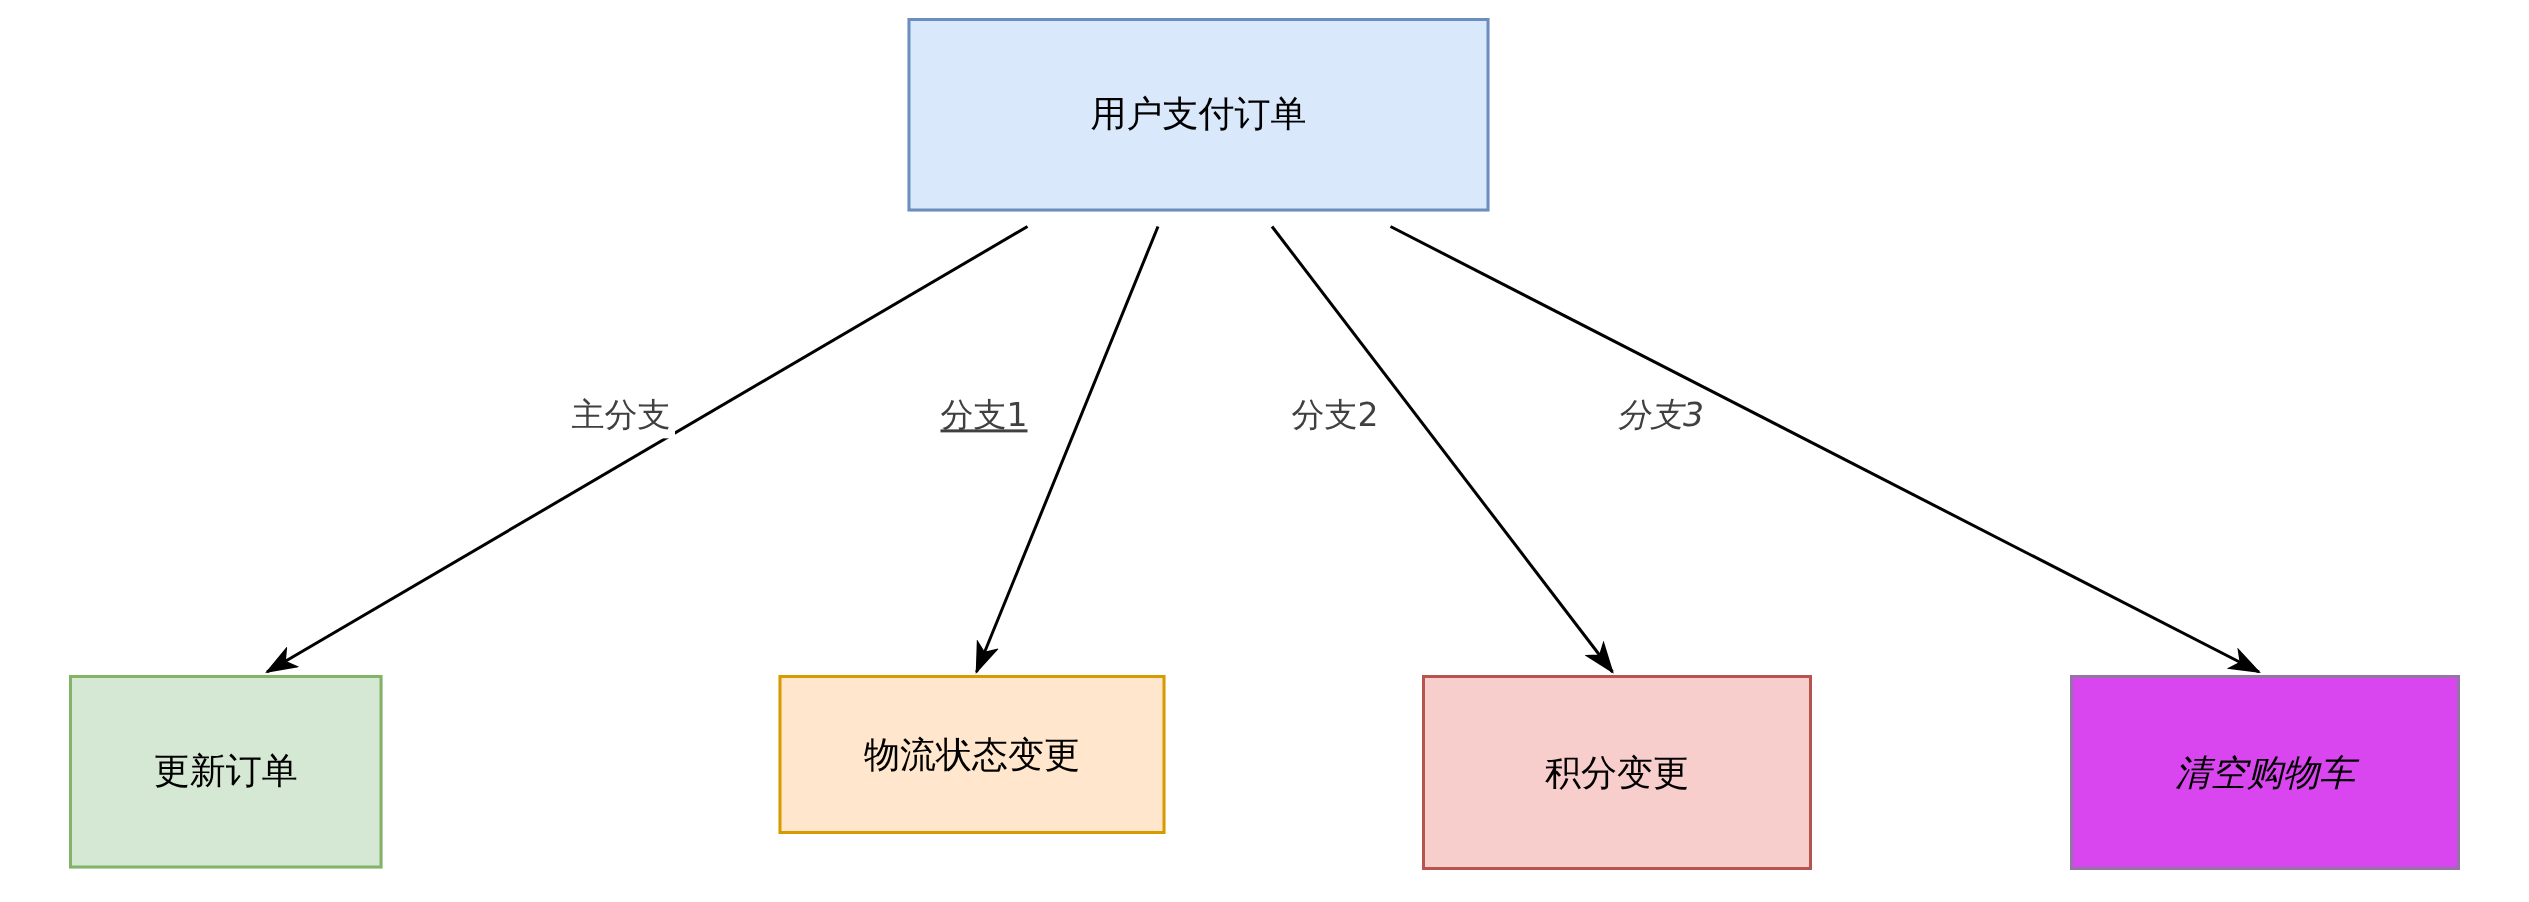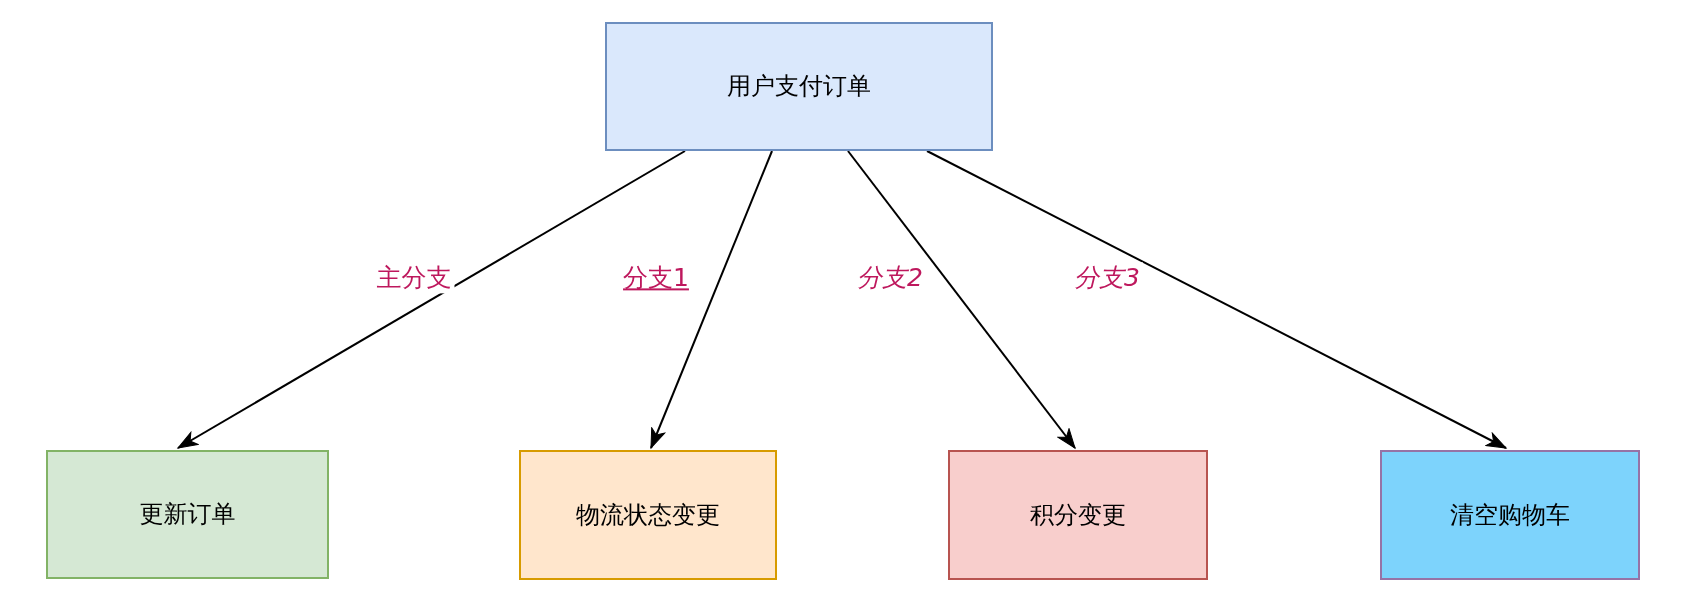--- a/index.html
+++ b/index.html
@@ -37,22 +37,22 @@
   }
   .node span {
     display: block;
     line-height: 1.2;
   }
   .edge-label {
     position: absolute;
     transform: translate(-50%, -50%);
     background: #ffffff;
     padding: 0 3px;
-    font-size: 25px;
-    color: #be185d;
+    font-size: 22px;
+    color: #404040;
     white-space: nowrap;
     line-height: 1.25;
   }
 </style>
 </head>
 <body>
 
 <div class="canvas">
 
   <svg class="edges-layer" width="1686" height="601" viewBox="0 0 1686 601" xmlns="http://www.w3.org/2000/svg">
@@ -60,38 +60,38 @@
       <marker id="arrowhead" markerUnits="userSpaceOnUse" markerWidth="22" markerHeight="16" viewBox="0 0 22 16" refX="20" refY="8" orient="auto">
         <path d="M1,1 L20,8 L1,15 L6,8 Z" fill="#000" stroke="#000" stroke-width="1"></path>
       </marker>
     </defs>
     <line x1="685" y1="151" x2="178" y2="448" stroke="var(--edge-color, #000)" stroke-width="2" marker-end="url(#arrowhead)"></line>
     <line x1="772" y1="151" x2="651" y2="448" stroke="var(--edge-color, #000)" stroke-width="2" marker-end="url(#arrowhead)"></line>
     <line x1="848" y1="151" x2="1075" y2="448" stroke="var(--edge-color, #000)" stroke-width="2" marker-end="url(#arrowhead)"></line>
     <line x1="927" y1="151" x2="1506" y2="448" stroke="var(--edge-color, #000)" stroke-width="2" marker-end="url(#arrowhead)"></line>
   </svg>
 
-  <div class="node" style="left: 605px; top: 22px; width: 388px; height: 129px; background-color: rgb(218, 232, 252); border-color: rgb(108, 142, 191); justify-content: center;">
+  <div class="node" style="left: 605px; top: 12px; width: 388px; height: 129px; background-color: rgb(218, 232, 252); border-color: rgb(108, 142, 191); justify-content: center;">
     <span>用户支付订单</span>
   </div>
 
-  <div class="node" style="left: 46px; top: 450px; width: 283px; height: 129px; background-color: rgb(213, 232, 212); border-color: rgb(130, 179, 102);">
+  <div class="node" style="left: 46px; top: 450px; width: 209px; height: 129px; background-color: rgb(213, 232, 212); border-color: rgb(130, 179, 102);">
     <span>更新订单</span>
   </div>
 
-  <div class="node" style="left: 519px; top: 450px; width: 258px; height: 130px; background-color: rgb(255, 230, 204); border-color: rgb(215, 155, 0);">
+  <div class="node" style="left: 519px; top: 450px; width: 258px; height: 106px; background-color: rgb(255, 230, 204); border-color: rgb(215, 155, 0);">
     <span>物流状态变更</span>
   </div>
 
   <div class="node" style="left: 948px; top: 450px; width: 260px; height: 130px; background-color: rgb(248, 206, 204); border-color: rgb(184, 84, 80);">
     <span>积分变更</span>
   </div>
 
-  <div class="node" style="left: 1380px; top: 450px; width: 260px; height: 130px; background-color: #7dd3fc; border-color: rgb(150, 115, 166);">
+  <div class="node" style="left: 1380px; top: 450px; width: 260px; height: 130px; background-color: #d946ef; border-color: rgb(150, 115, 166); font-style: italic;">
     <span>清空购物车</span>
   </div>
 
   <div class="edge-label" style="left:414px; top:278px;">主分支</div>
   <div class="edge-label" style="left:656px; top:278px;text-decoration:underline;">分支1</div>
-  <div class="edge-label" style="left:890px; top:278px;font-style:italic;">分支2</div>
+  <div class="edge-label" style="left:890px; top:278px;">分支2</div>
   <div class="edge-label" style="left:1107px; top:278px;font-style:italic;">分支3</div>
 
 </div>
 
 </body></html>

